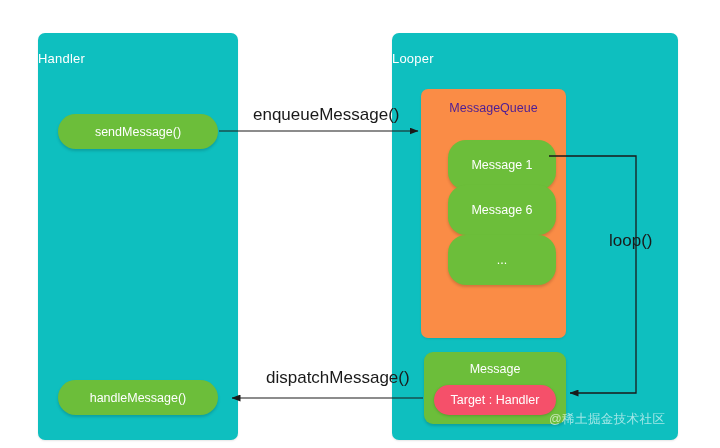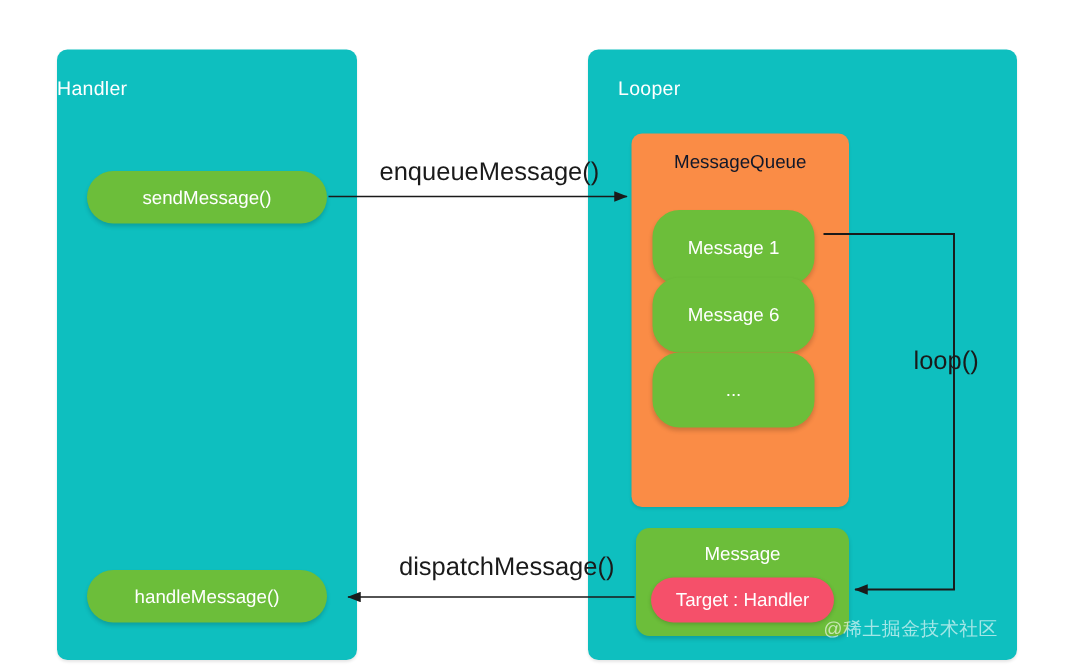--- a/index.html
+++ b/index.html
@@ -30,57 +30,57 @@
     text-align: left;
     color: #ffffff;
     font-size: 13px;
     letter-spacing: .2px;
   }
 
   #handler-panel { left: 38px;  top: 33px;  width: 200px; height: 407px; }
   #looper-panel  { left: 392px; top: 33px;  width: 286px; height: 407px; }
 
   #handler-title { top: 18px; }
-  #looper-title  { top: 18px; padding-left: 20px; }
+  #looper-title  { top: 18px; }
 
   
   #message-queue {
     position: absolute;
     left: 421px;
     top: 89px;
     width: 145px;
     height: 249px;
     background: #fa8c46;
     border-radius: 7px;
     box-shadow: 0 1px 2px rgba(0,0,0,0.10);
   }
   #mq-title {
     position: absolute;
     left: 0; right: 0;
     top: 12px;
     text-align: center;
-    color: #0f172a;
+    color: #4c1d95;
     font-size: 12.5px;
   }
 
   
   .pill {
     position: absolute;
     background: #6cbe3a;
     border-radius: 18px;
     color: #ffffff;
     font-size: 12.5px;
     display: flex;
     align-items: center;
     justify-content: center;
     box-shadow: 0 2px 3px rgba(0,0,0,0.16);
     text-align: left;
   }
   .msg-pill {
-    left: 435px;
+    left: 448px;
     width: 108px;
     height: 50px;
   }
   #msg-1 { top: 140px; }
   #msg-2 { top: 185px; }
   #msg-d { top: 235px; }
   #msg-n { top: 286px; }
 
   #send-message   { left: 58px;  top: 114px; width: 160px; height: 35px; border-radius: 18px; }
   #handle-message { left: 58px;  top: 380px; width: 160px; height: 35px; border-radius: 18px; }

